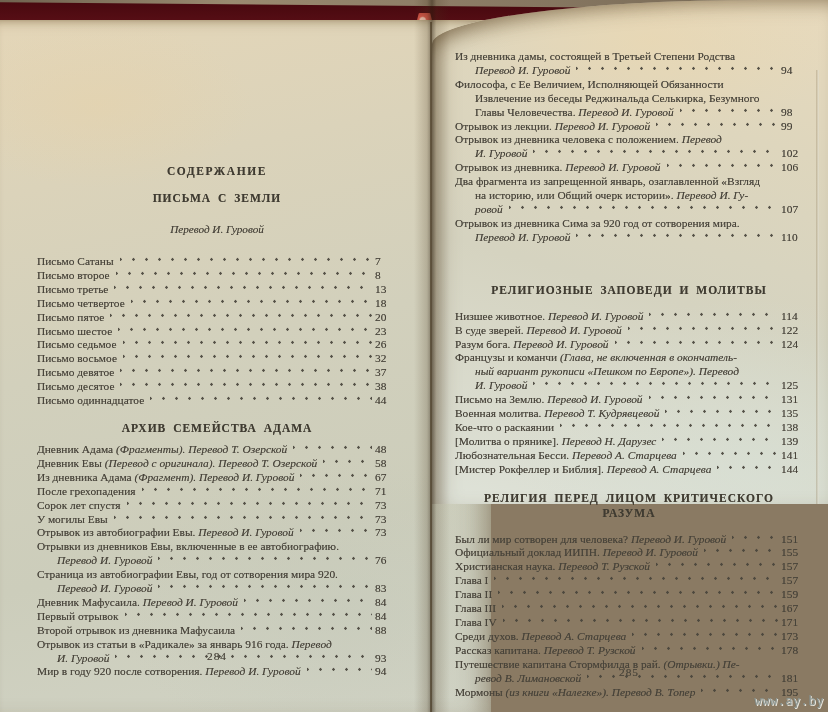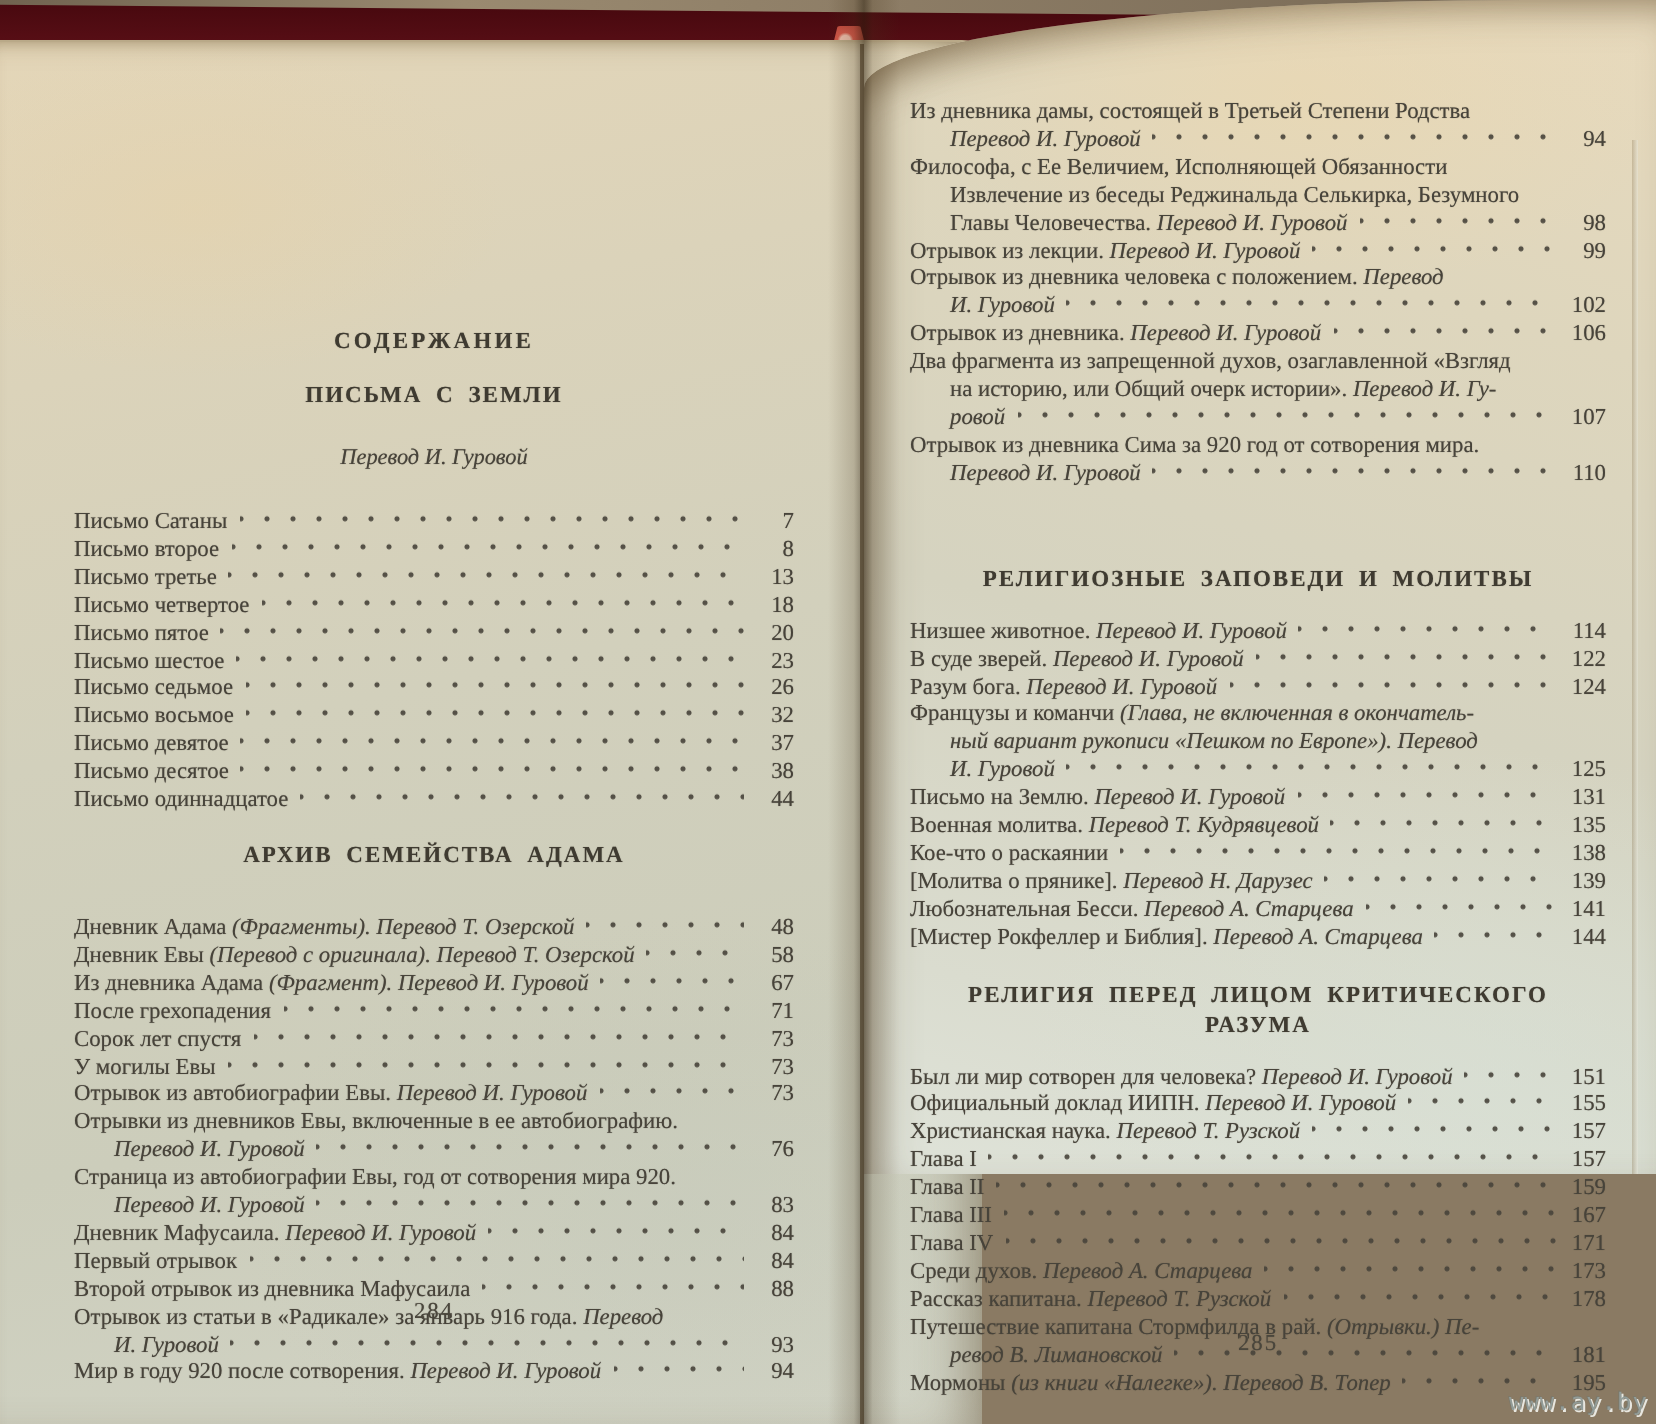--- a/index.html
+++ b/index.html
@@ -36,21 +36,21 @@
     left:0; top:20px; width:491px; height:692px;
     background:
       radial-gradient(220px 120px at 20% 12%, rgba(230,210,170,.5), transparent 70%),
       radial-gradient(300px 200px at 70% 85%, rgba(195,200,185,.45), transparent 75%),
       linear-gradient(168deg,#e4d6b8 0%,#dbd3ba 22%,#d2d0bc 46%,#cccdbb 72%,#d1d3c5 100%);
     border-top:1px solid #b9a988;
     box-shadow:inset -20px 0 24px -12px rgba(92,72,42,.45), inset 0 6px 8px -6px rgba(120,95,55,.5);
     border-top-right-radius:10px 8px;
   }
   .page-right{
-    left:432px; top:0; width:396px; height:587px;
+    left:432px; top:0; width:396px; height:504px;
     background:
       radial-gradient(260px 140px at 55% 8%, rgba(235,215,175,.55), transparent 72%),
       radial-gradient(320px 220px at 80% 92%, rgba(215,225,215,.55), transparent 75%),
       linear-gradient(196deg,#e8dabd 0%,#ded6bd 26%,#d5d3c0 56%,#dadccf 84%,#dfe3d9 100%);
     box-shadow:inset 18px 0 22px -12px rgba(92,72,42,.42), inset 0 16px 20px -14px rgba(90,66,32,.55);
     border-top-left-radius:330px 44px;
   }
   .page-right::after{ 
     content:""; position:absolute; right:9px; top:70px; bottom:0; width:3px;
     background:linear-gradient(90deg, rgba(140,120,85,.35), rgba(235,235,225,.5));
@@ -69,35 +69,35 @@
   .doc-title{
     margin:0; font-size:11.5px; line-height:15px; font-weight:bold; text-align:center;
     letter-spacing:1.6px; color:#3f3b31;
   }
   .sec-title{
     font-weight:bold; text-align:center; font-size:11.5px; line-height:15px;
     letter-spacing:1px; word-spacing:3px; color:#3f3b31;
   }
   .sec-sub{text-align:center; font-style:italic; font-size:11.2px; line-height:14px; margin:3px 0 19px;}
   #left-sections .st0{margin:12px 0 16px;}
-  #left-sections .st1{margin:13px 0 22px;}
+  #left-sections .st1{margin:13px 0 7px;}
   #right-sections .st0{margin:38px 0 12px;}
   #right-sections .st1{margin:14px 0 12px;}
   .entry{font-size:11.4px;}
   .entry .line{line-height:13.9px; white-space:nowrap;}
   .entry .line + .line{padding-left:20px;}
   .entry .line.last{display:flex; align-items:baseline; white-space:normal;}
   .entry .lt{white-space:nowrap;}
   .leader{
     flex:1; min-width:4px; align-self:stretch;
     background-image:radial-gradient(circle, rgba(71,67,58,.9) 1.05px, rgba(71,67,58,0) 1.5px);
     background-size:13px 13px; background-repeat:repeat-x; background-position:7px calc(100% - 3px);
     margin:0 3px 0 6px;
   }
-  .pg{min-width:22px; text-align:right; white-space:nowrap;}
+  .pg{min-width:22px; text-align:left; white-space:nowrap;}
   .page-foot{
     position:absolute; z-index:5; font-family:"Liberation Serif","DejaVu Serif",serif;
     font-size:11.4px; color:#4a463c; text-align:center; letter-spacing:1px;
     text-shadow:0 0 .5px rgba(62,57,47,.55);
   }
   .foot-left{left:37px; width:360px; top:650px;}
   .foot-right{left:455px; width:348px; top:666px;}
   .watermark{
     position:absolute; right:4px; bottom:4px; z-index:6;
     font-family:"DejaVu Sans Mono",monospace; font-size:12px; letter-spacing:.5px;
@@ -338,21 +338,21 @@
             </div>
           </div>
           <div class="entry">
             <div class="line last">
               <span class="lt">Отрывок из дневника. <i>Перевод И. Гуровой</i></span>
               <span class="leader"></span>
               <span class="pg">106</span>
             </div>
           </div>
           <div class="entry">
-            <div class="line">Два фрагмента из запрещенной духов, озаглавленной «Взгляд</div>
+            <div class="line">Два фрагмента из запрещенной январь, озаглавленной «Взгляд</div>
             <div class="line">на историю, или Общий очерк истории». <i>Перевод И. Гу-</i></div>
             <div class="line last">
               <span class="lt"><i>ровой</i></span>
               <span class="leader"></span>
               <span class="pg">107</span>
             </div>
           </div>
           <div class="entry">
             <div class="line">Отрывок из дневника Сима за 920 год от сотворения мира.</div>
             <div class="line last">

